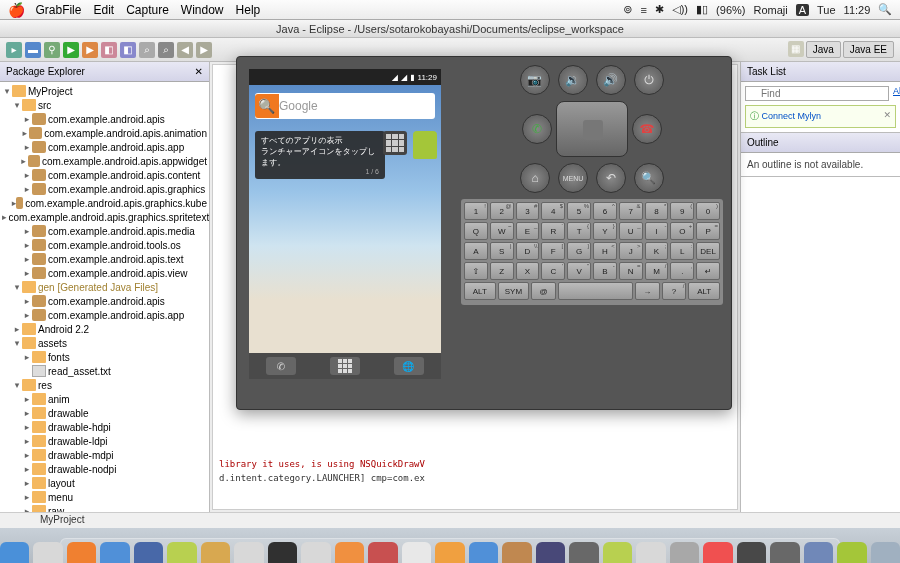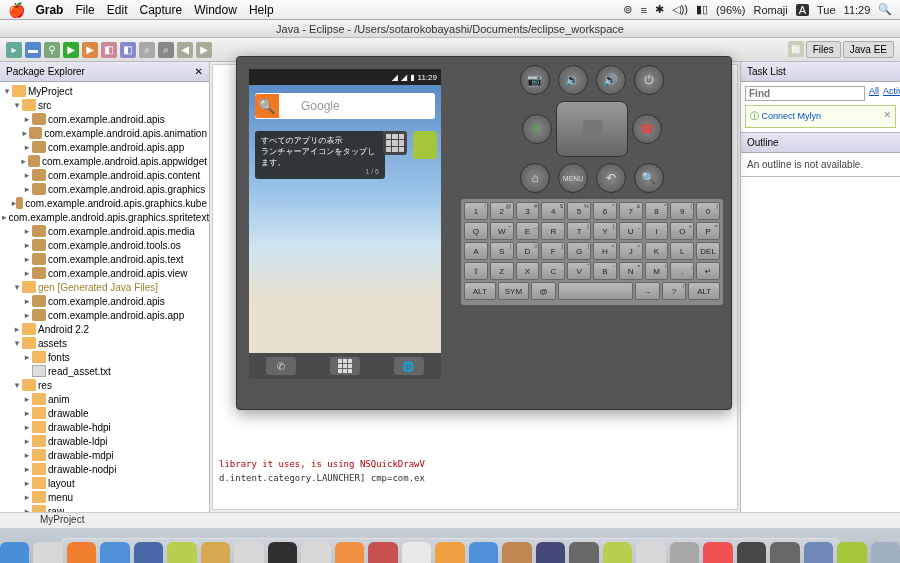--- a/index.html
+++ b/index.html
@@ -1,21 +1,21 @@
 <!DOCTYPE html>
 <html><head>
 <meta charset="utf-8">
 <style>
 * { margin:0; padding:0; box-sizing:border-box; font-family:"Lucida Grande",Arial,sans-serif; }
 body { width:900px; height:563px; background:#e8e8e8; overflow:hidden; font-size:11px; position:relative; }
 
 
 .menubar { height:20px; background:linear-gradient(#fcfcfc,#ececec); border-bottom:1px solid #aaa; display:flex; align-items:center; padding:0 8px; font-size:12px; }
 .menubar .apple { font-size:14px; margin-right:10px; }
-.menubar .app-name { font-weight:bold; margin-right:12px; }
+.menubar .app-name { font-weight:normal; }
 .menubar .menu-item { margin-right:12px; }
 .menubar .tray { margin-left:auto; display:flex; gap:8px; align-items:center; font-size:11px; }
 .menubar .tray span { color:#222; }
 
 
 .eclipse-title { height:18px; background:linear-gradient(#f6f6f6,#dcdcdc); text-align:center; font-size:11px; line-height:18px; color:#333; border-bottom:1px solid #bbb; }
 
 
 .eclipse-toolbar { height:24px; background:linear-gradient(#f2f2f2,#e0e0e0); border-bottom:1px solid #bbb; display:flex; align-items:center; padding:0 6px; gap:3px; }
 .eclipse-toolbar .tb-icon { width:16px; height:16px; background:#999; border-radius:2px; font-size:10px; text-align:center; line-height:16px; color:#fff; }
@@ -41,39 +41,39 @@
 .editor-area { flex:1; background:#ececec; position:relative; display:flex; flex-direction:column; }
 .editor-body { flex:1; background:#fff; border:1px solid #ccc; margin:2px; position:relative; overflow:hidden; }
 .console-line { position:absolute; bottom:40px; left:6px; font-family:Monaco,monospace; font-size:9px; color:#a00; white-space:nowrap; }
 .console-line2 { bottom:26px; color:#333; }
 
 
 .right-panels { width:160px; background:#fff; border-left:1px solid #bbb; display:flex; flex-direction:column; }
 .task-list,.outline { border-bottom:1px solid #bbb; }
 .task-list-body { padding:4px; font-size:10px; }
 .find-row { display:flex; gap:4px; margin-bottom:4px; }
-.find-row input { flex:1; font-size:10px; border:1px solid #aaa; padding:1px 3px;font-weight:bold; }
+.find-row input { flex:1; font-size:10px; border:1px solid #aaa; padding:1px 15px; }
 .find-row .link { color:#0050c8; font-size:9px; text-decoration:underline; }
 .mylyn-box { border:1px solid #b8d078; background:#fafff0; padding:4px; font-size:9px; }
 .mylyn-box .title { color:#0050c8; }
 .mylyn-box .desc .link { color:#0050c8; text-decoration:underline; }
 .outline-body { padding:6px; font-size:10px; color:#444; }
 
 
 .emulator { position:absolute; left:236px; top:56px; width:496px; height:354px; background:#555; border:1px solid #333; box-shadow:0 4px 16px rgba(0,0,0,.4); border-radius:4px; }
 .emu-titlebar { height:20px; background:linear-gradient(#e8e8e8,#cfcfcf); border-radius:4px 4px 0 0; text-align:center; font-size:11px; line-height:20px; color:#333; position:relative; }
 .emu-titlebar .traffic { position:absolute; left:6px; top:4px; display:flex; gap:4px; }
 .emu-titlebar .traffic span { width:10px; height:10px; border-radius:50%; background:#bbb; border:1px solid #888; }
 .emu-body { display:flex; height:334px; }
 .phone-screen { width:192px; margin:12px; background:#000; position:relative; }
 .statusbar { height:16px; background:#222; display:flex; align-items:center; justify-content:flex-end; padding:0 4px; gap:3px; font-size:8px; color:#fff; }
 .home-bg { height:268px; background:linear-gradient(#5a8cc8 0%,#9ac4e8 40%,#cfe4f0 60%,#e8e0d0 80%); position:relative; }
 .google-widget { position:absolute; top:8px; left:6px; right:6px; height:26px; background:#fff; border-radius:3px; display:flex; align-items:center; }
 .google-widget .mag { width:24px; height:24px; background:#f07820; border-radius:3px 0 0 3px; display:flex; align-items:center; justify-content:center; color:#fff; font-size:14px; }
-.google-widget .gtext { flex:1; padding:0 22px; color:#999; font-size:12px; }
+.google-widget .gtext { flex:1; padding:0 0; color:#999; font-size:12px; }
 .hint-bubble { position:absolute; top:46px; left:6px; width:130px; background:rgba(40,40,40,.9); color:#fff; font-size:8px; padding:4px 6px; border-radius:3px; }
 .hint-apps { position:absolute; top:46px; right:34px; width:24px; height:24px; background:#444; border-radius:3px; display:grid; grid-template-columns:repeat(3,1fr); gap:1px; padding:3px; }
 .hint-apps span { background:#ccc; }
 .android-robot { position:absolute; top:46px; right:4px; width:24px; height:28px; background:#a4c639; border-radius:4px 4px 2px 2px; }
 .home-bar { height:26px; background:#4a4a4a; display:flex; align-items:center; justify-content:space-around; }
 .home-bar .hb-btn { width:30px; height:18px; background:#666; border-radius:3px; display:flex; align-items:center; justify-content:center; font-size:10px; color:#ddd; }
 .home-bar .apps-grid { display:grid; grid-template-columns:repeat(3,1fr); gap:1px; width:14px; height:14px; }
 .home-bar .apps-grid span { background:#ddd; }
 
 
@@ -129,21 +129,21 @@
   <span class="tb-icon" style="background:#3a3">▶</span>
   <span class="tb-icon" style="background:#d84">▶</span>
   <span class="tb-icon" style="background:#c89">◧</span>
   <span class="tb-icon" style="background:#88c">◧</span>
   <span class="tb-icon" style="background:#aaa">⌕</span>
   <span class="tb-icon" style="background:#888">⌕</span>
   <span class="tb-icon" style="background:#aa9">◀</span>
   <span class="tb-icon" style="background:#aa9">▶</span>
   <div class="perspectives">
     <span class="tb-icon" style="background:#ccb">▦</span>
-    <span class="persp">Files</span>
+    <span class="persp">Java</span>
     <span class="persp">Java EE</span>
   </div>
 </div>
 
 <div class="eclipse-body">
 
   <div class="pkg-explorer">
     <div class="view-header">
       <span>Package Explorer</span>
       <span style="margin-left:auto">✕</span>

